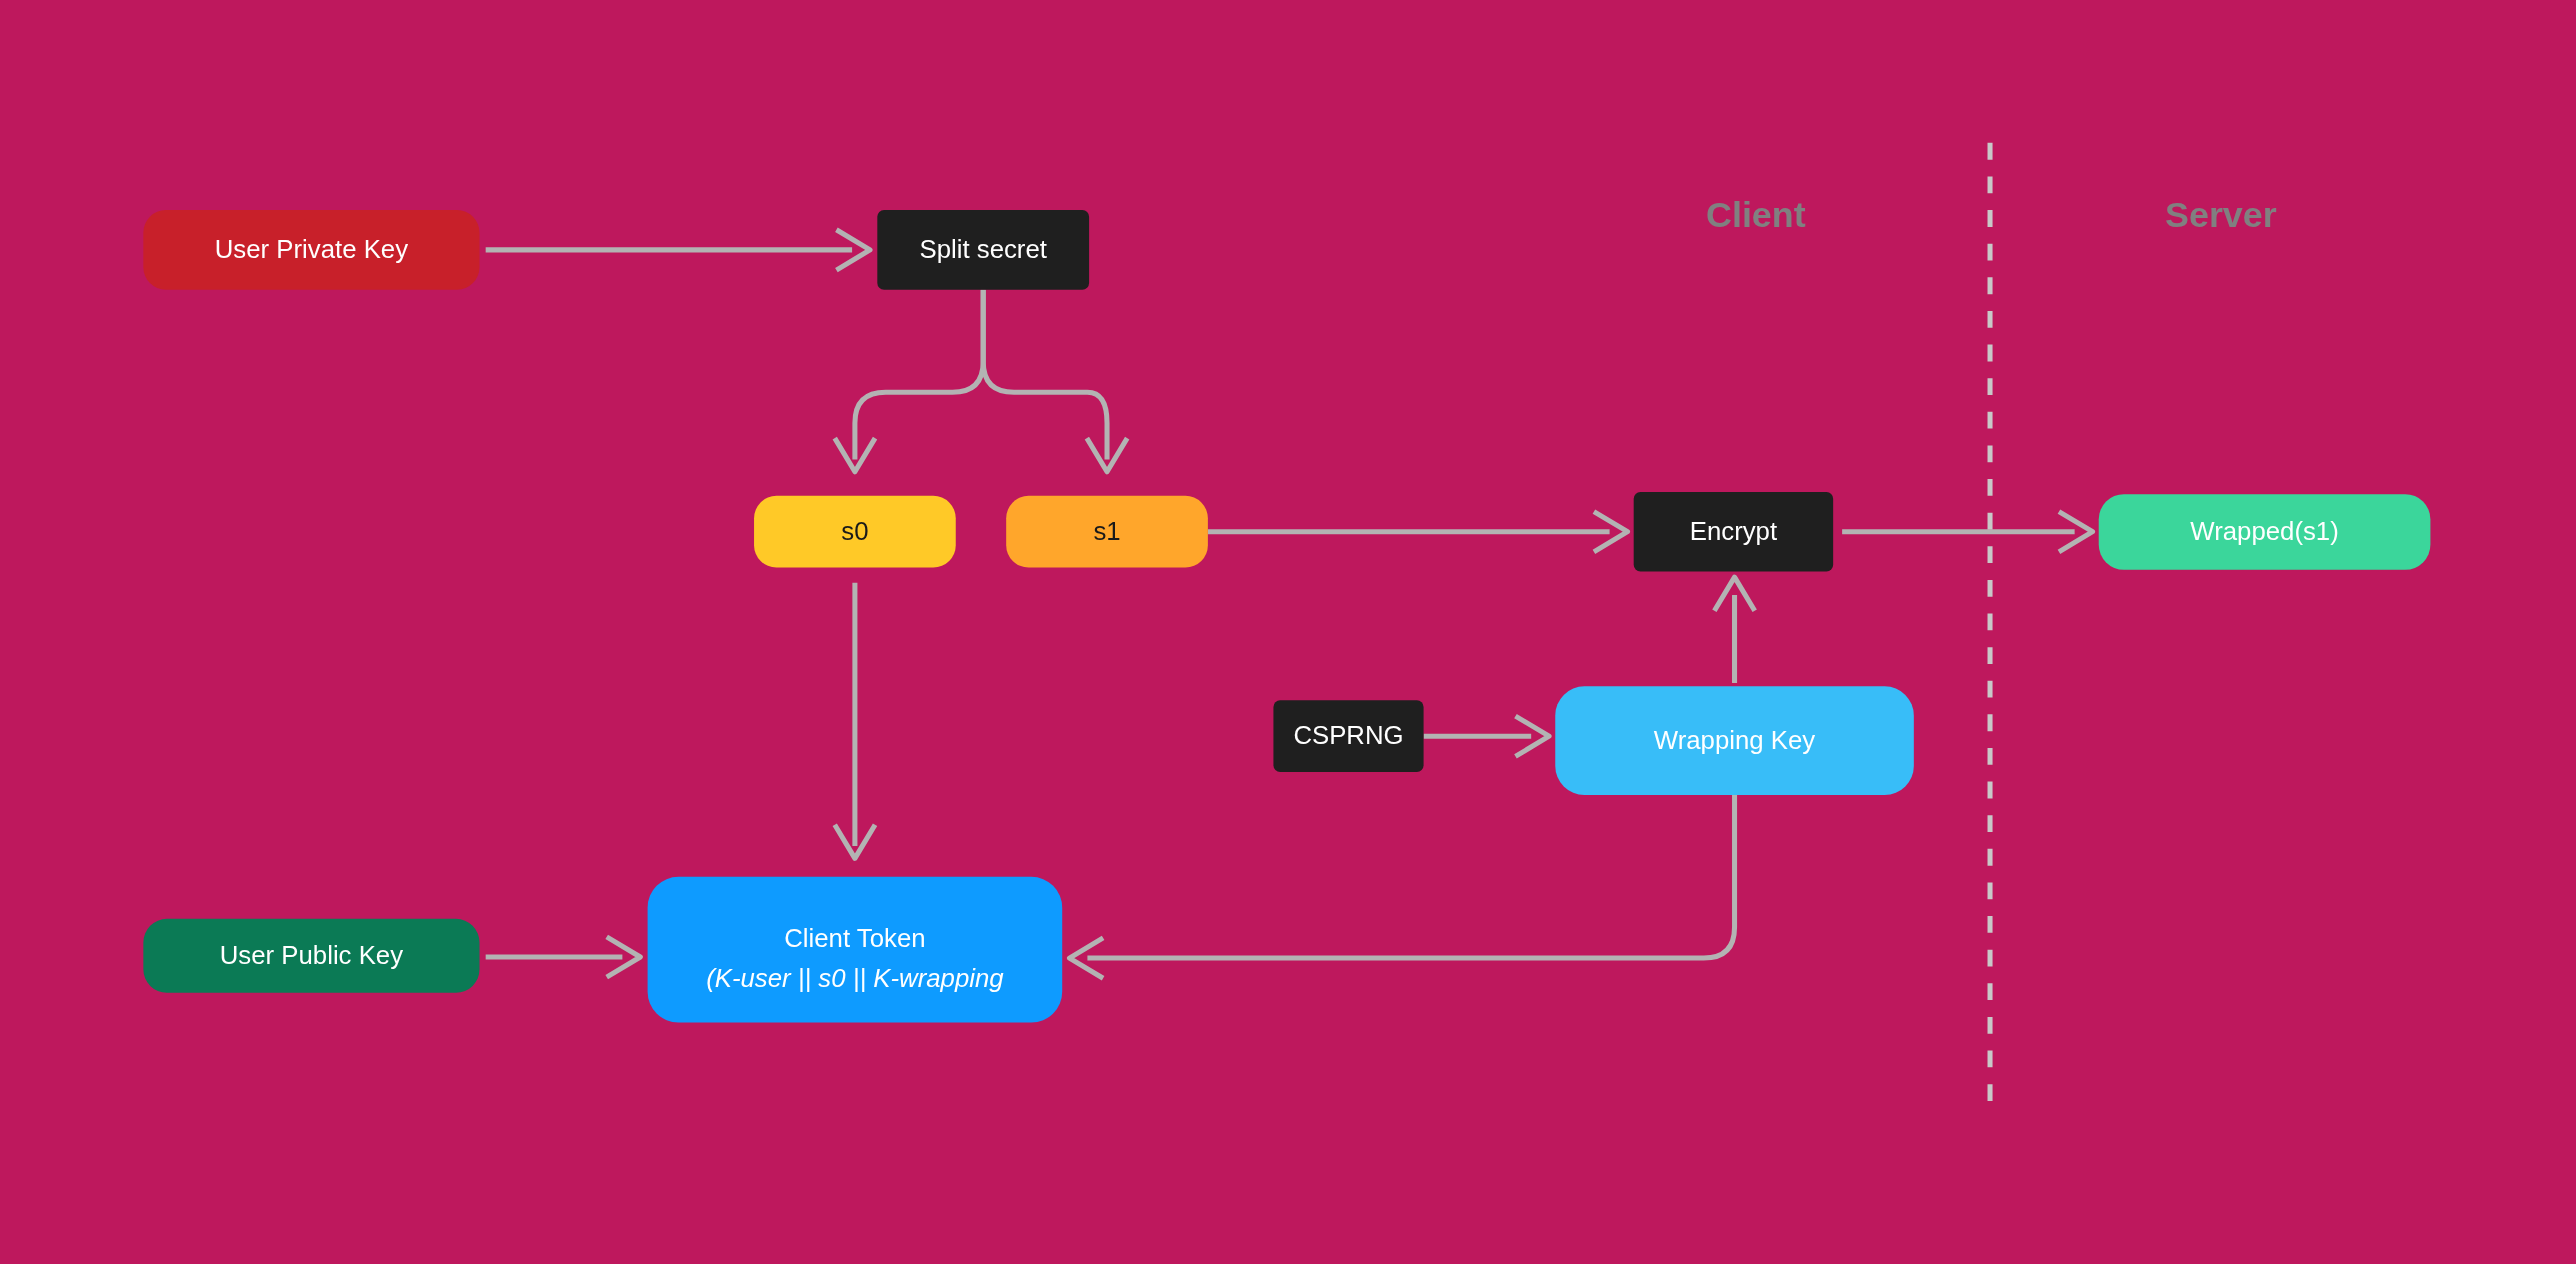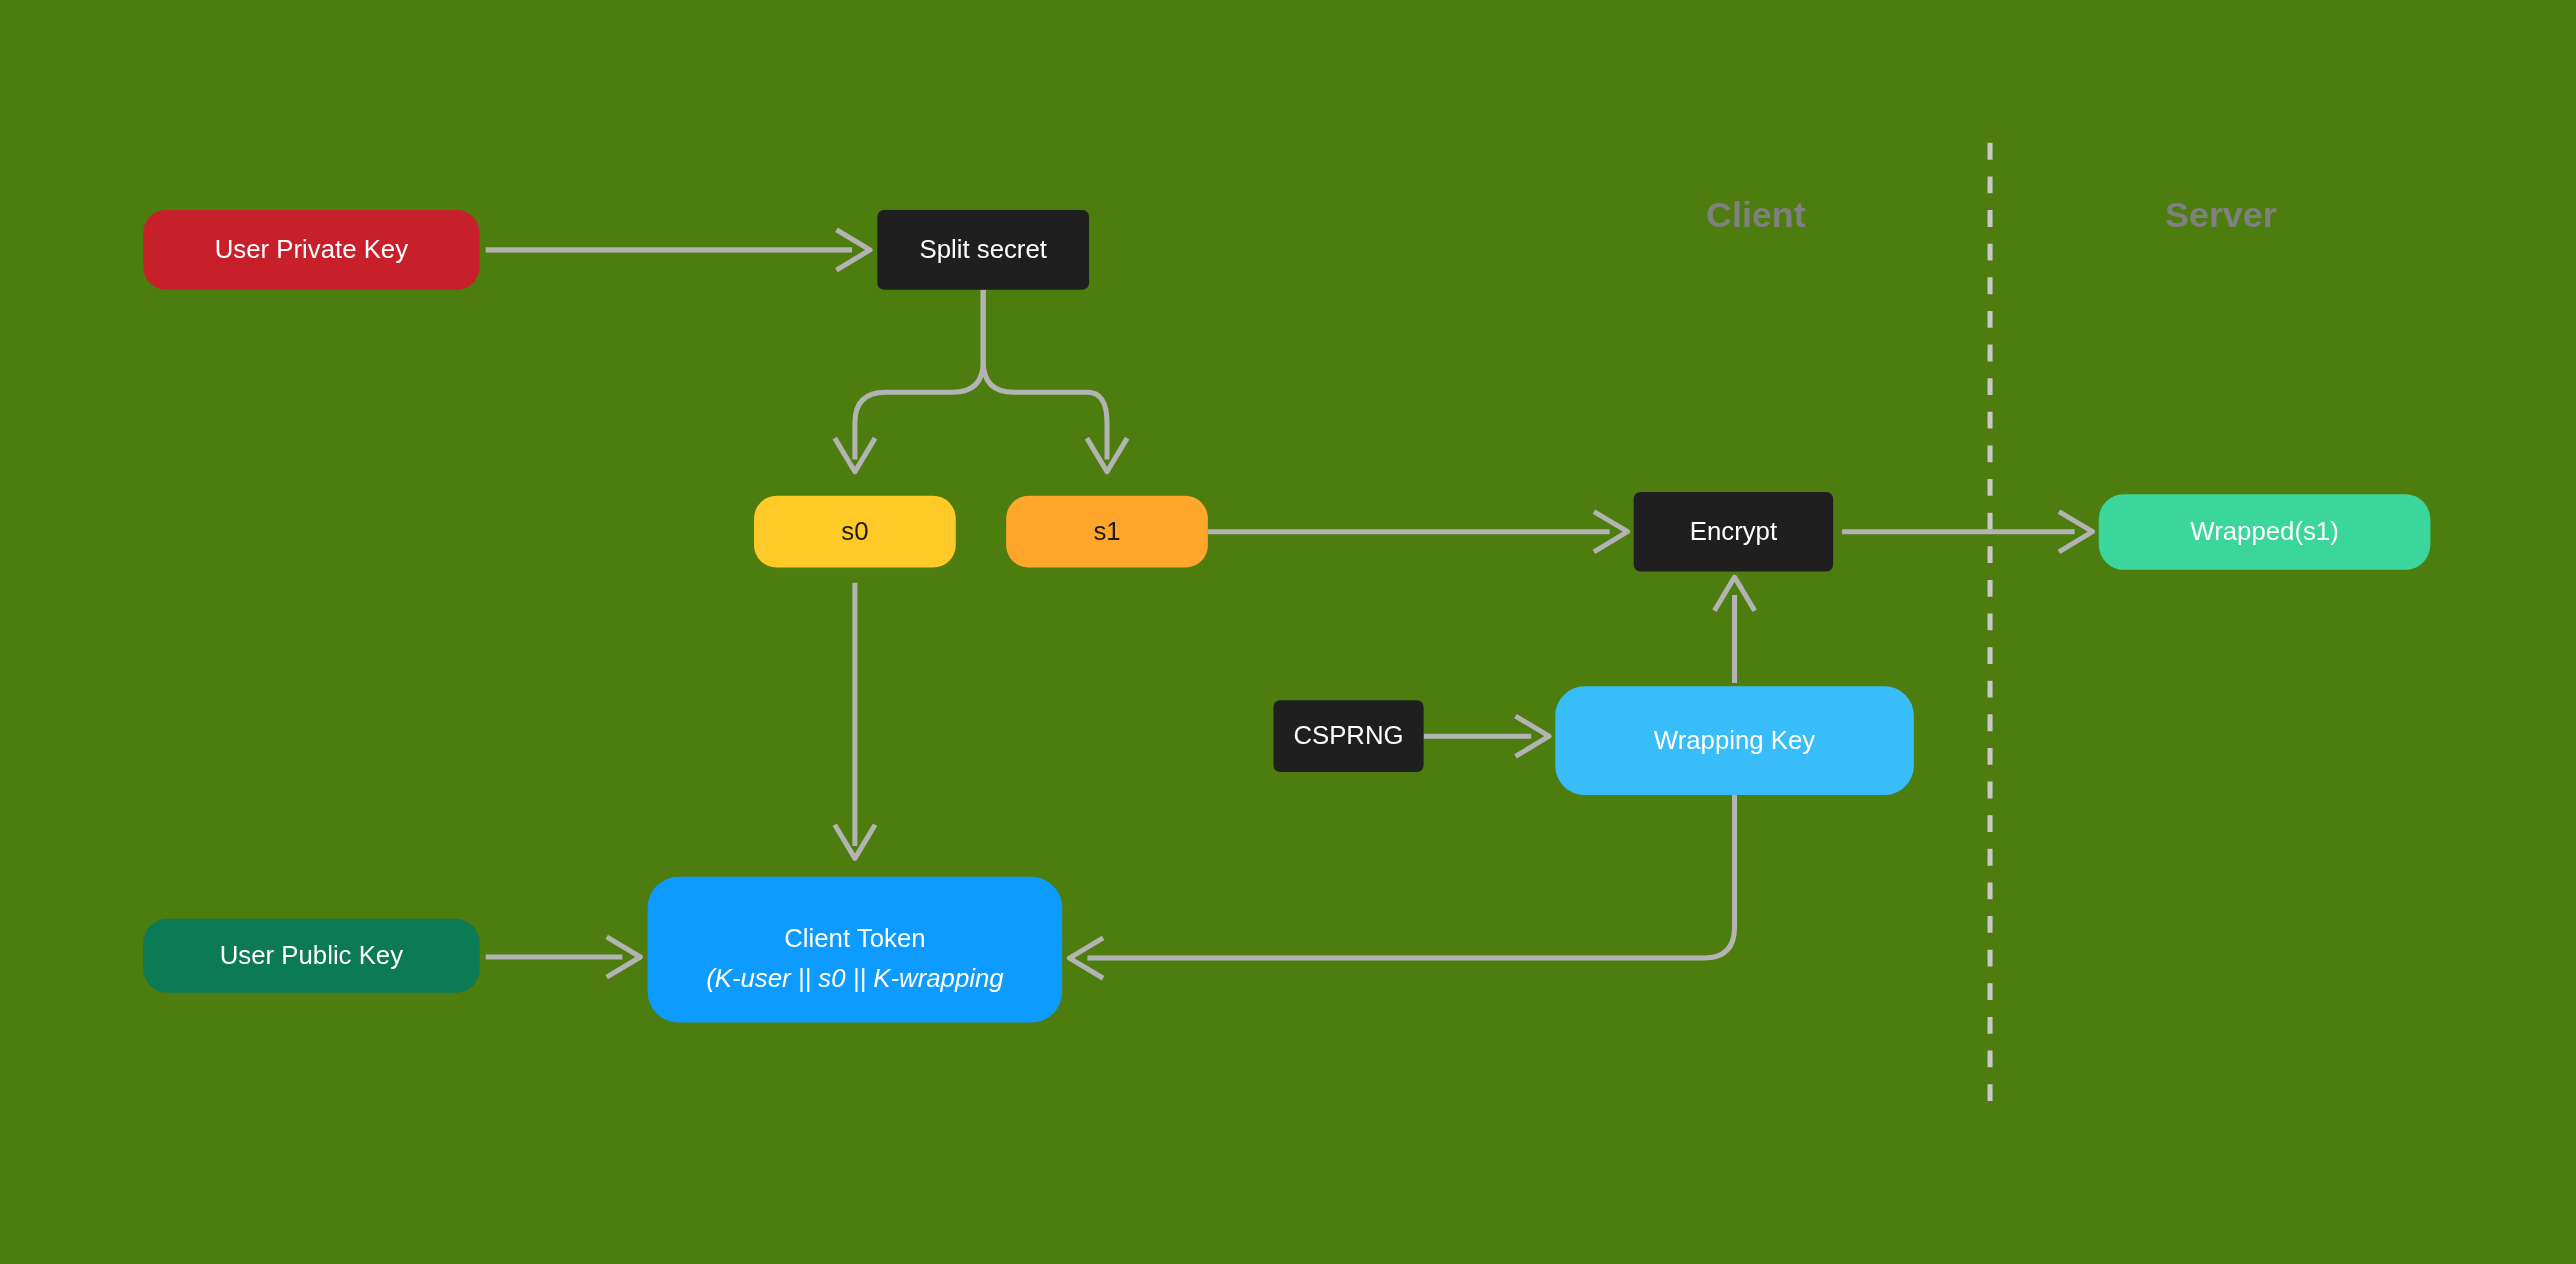--- a/index.html
+++ b/index.html
@@ -10,21 +10,21 @@
   body {
     width: 2576px;
     height: 1264px;
     overflow: hidden;
     font-family: "Liberation Sans", sans-serif;
   }
   #diagram-root {
     position: relative;
     width: 2576px;
     height: 1264px;
-    background: #4d7c0f;
+    background: #be185d;
   }
   svg.flow {
     position: absolute;
     top: 0;
     left: 0;
     width: 2576px;
     height: 1264px;
     display: block;
   }
   .node-label {

